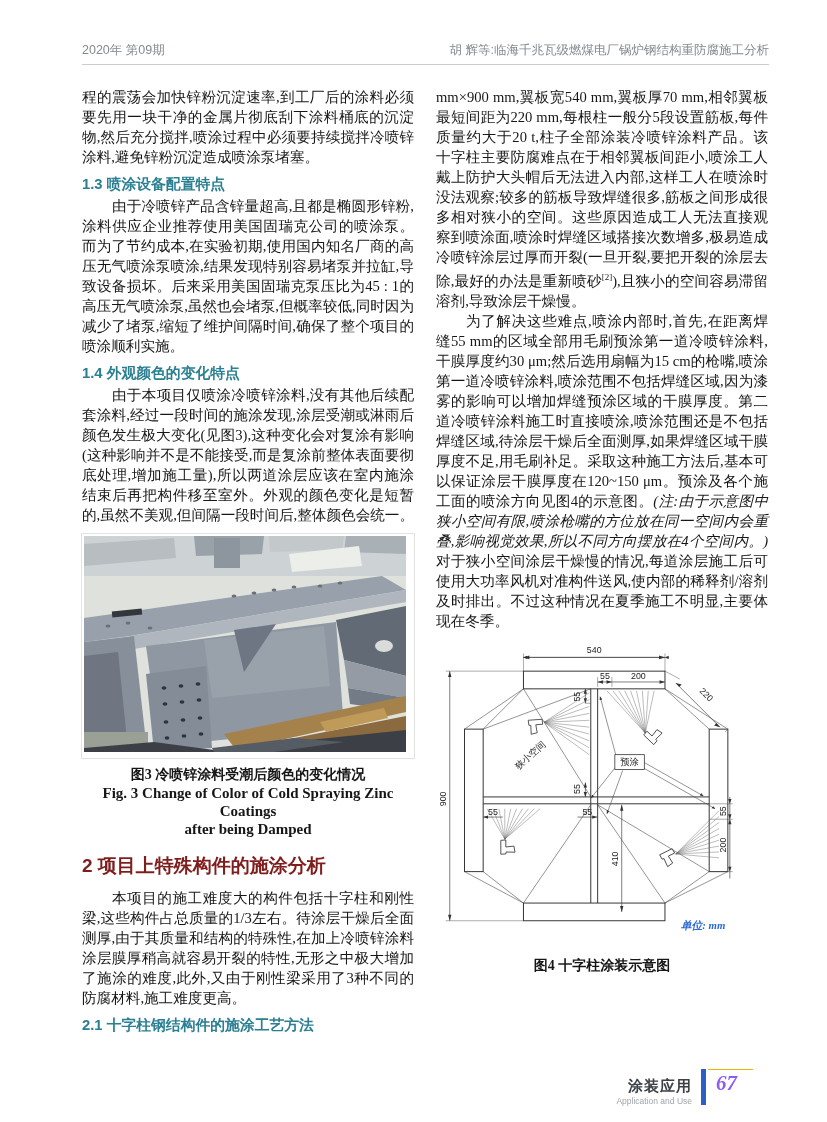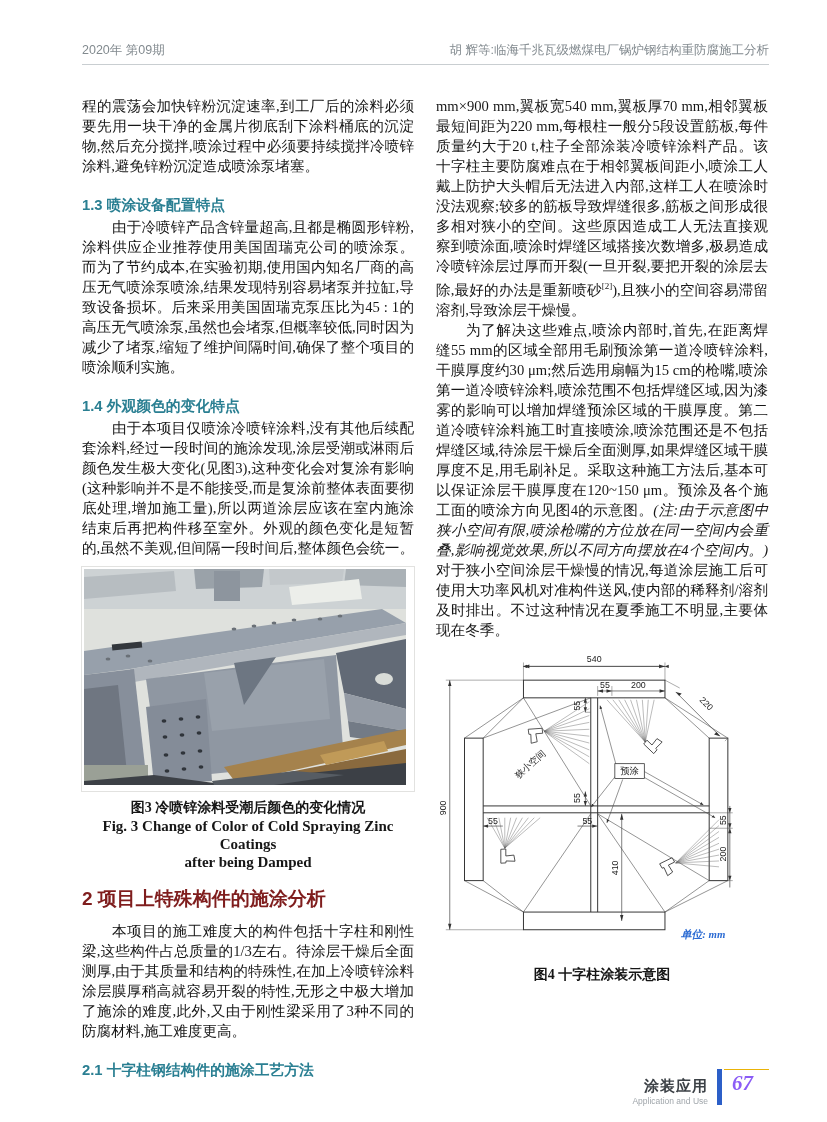--- a/index.html
+++ b/index.html
@@ -4,47 +4,47 @@
 <style>
   html,body{margin:0;padding:0;background:#f0f0f0;}
   .page{position:relative;width:827px;height:1122px;background:#ffffff;margin:0 auto;
         font-family:"Liberation Serif","DejaVu Serif",serif;color:#161616;overflow:hidden;}
   
   .header{position:absolute;top:42px;left:82px;right:58px;}
   .header-row{display:flex;justify-content:space-between;align-items:flex-end;
               font-family:"Liberation Sans","DejaVu Sans",sans-serif;font-size:12.5px;color:#828a8f;gap:36px;}
   .header-rule{border-bottom:1.5px solid #c9ced1;margin-top:5px;}
   
-  .content{position:absolute;top:96px;left:82px;width:686px;display:flex;gap:22px;}
+  .content{position:absolute;top:87px;left:82px;width:686px;display:flex;gap:22px;}
   .col{width:332px;}
   p.body{font-size:14.6px;line-height:20px;text-align:justify;margin:0;}
   p.indent{text-indent:2.05em;}
   h3.sub{font-family:"Liberation Sans","DejaVu Sans",sans-serif;font-size:14.8px;color:#2a7f92;
-         margin:20px 0 2px;font-weight:bold;}
+         margin:8px 0 2px;font-weight:bold;}
   h2.big{font-family:"Liberation Sans","DejaVu Sans",sans-serif;font-size:19px;color:#7f1d1d;
          margin:15px 0 9px;font-weight:bold;}
   sup{font-size:9px;}
   .note-italic{font-style:italic;}
   
   .photo-frame{margin:9px 0 2px;background:#fff;padding:2px;outline:1px solid #e2e2e0;}
   .fig-caption-cn{font-size:14px;font-weight:bold;text-align:center;margin-top:7px;line-height:19px;}
   .fig-caption-en{font-size:15px;font-weight:bold;text-align:center;line-height:18px;}
   .diagram-wrap{margin-top:10px;}
   
   .dl{stroke:#444;stroke-width:0.7;fill:none;}
   .ext{stroke:#555;stroke-width:0.5;fill:none;}
   .bl{stroke:#333;stroke-width:1;fill:none;}
   .thin{stroke:#4a4a4a;stroke-width:0.6;fill:none;}
   .fan{stroke:#666;stroke-width:0.45;fill:none;}
   text.dim{font-family:"Liberation Sans","DejaVu Sans",sans-serif;font-size:9px;fill:#222;}
   text.cjk{font-family:"Liberation Sans","DejaVu Sans",sans-serif;font-size:9.5px;fill:#222;}
   text.unit{font-family:"Liberation Serif",serif;font-size:11px;font-weight:bold;font-style:italic;fill:#2b6bd3;}
   .gunp{fill:#fff;stroke:#333;stroke-width:0.8;}
   
-  .footer{position:absolute;right:58px;bottom:16px;display:flex;align-items:flex-start;}
+  .footer{position:absolute;right:74px;bottom:16px;display:flex;align-items:flex-start;}
   .footer-text{text-align:right;margin-top:8px;}
   .footer-cn{font-family:"Liberation Sans","DejaVu Sans",sans-serif;font-weight:bold;font-size:15px;
              color:#3c4146;letter-spacing:1px;}
   .footer-en{font-family:"Liberation Sans","DejaVu Sans",sans-serif;font-size:8.5px;color:#a0a6ab;}
   .footer-bar{width:5px;height:36px;background:#2c5fc8;margin-left:9px;}
   .footer-num{border-top:1px solid #eab308;margin-left:2px;padding:1px 16px 8px 8px;
               font-style:italic;font-weight:bold;font-size:21px;color:#8b5cf6;}
 </style>
 </head>
 <body>

